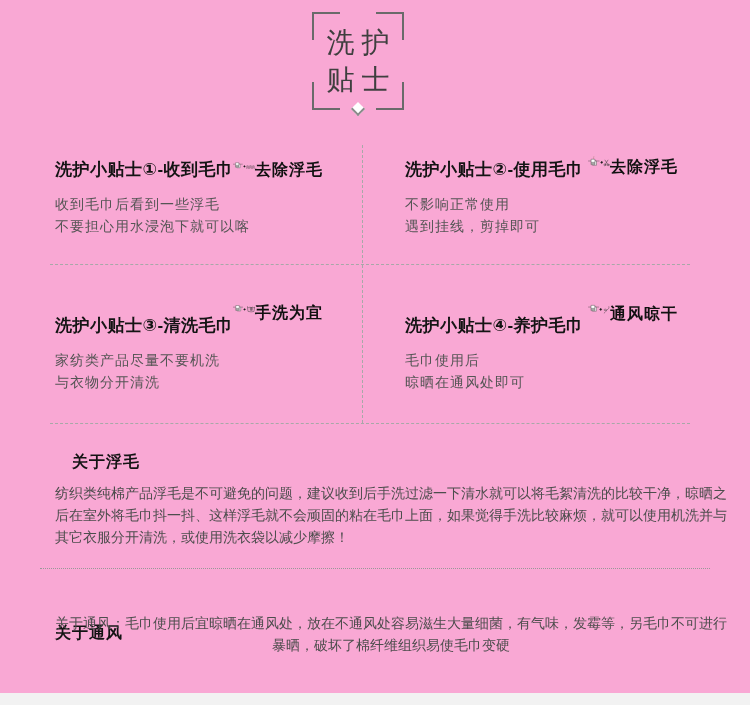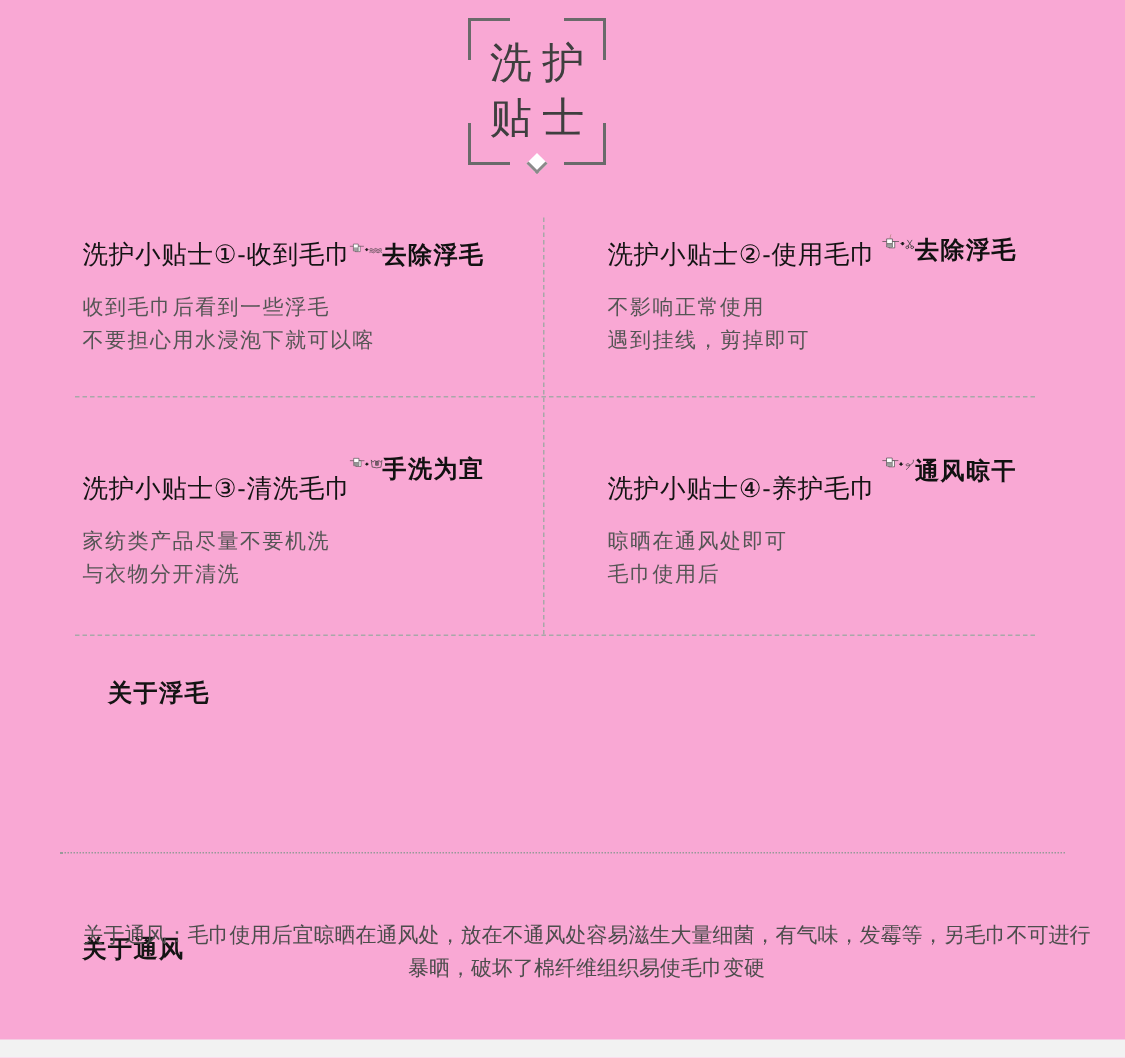--- a/index.html
+++ b/index.html
@@ -24,21 +24,21 @@
 
   
   .hdash{position:absolute;height:0;border-top:1px dashed #a8a8a8;}
   .vdash{position:absolute;width:0;border-left:1px dashed #a8a8a8;}
   .hdash.mid{left:50px;top:264px;width:640px;}
   .hdash.bot{left:50px;top:423px;width:640px;}
   .vdash.center{left:362px;top:145px;height:278px;}
 
   
   .tip-text{position:absolute;}
-  .tip-text h3{margin:0 0 13px 0;font-size:17px;line-height:20px;font-weight:normal;
+  .tip-text h3{margin:0 0 13px 0;font-size:17px;line-height:20px;font-weight:bold;
       color:#141414;letter-spacing:.5px;}
   .tip-text p{margin:0;font-size:14px;line-height:22px;color:#555;letter-spacing:1px;}
   .t1{left:55px;top:160px;} .t2{left:405px;top:160px;}
   .t3{left:55px;top:316px;} .t4{left:405px;top:316px;}
 
   .icon-col{position:absolute;width:90px;display:flex;flex-direction:row;align-items:center;}
   .i1{left:233px;top:148px;} .i2{left:588px;top:142px;}
   .i3{left:233px;top:291px;} .i4{left:588px;top:291px;}
   .icon-col svg{display:block;}
   .svg-towel{width:50px;height:30px;}
@@ -151,42 +151,43 @@
     </svg>
     <svg class="svg-sym" width="40" height="27" viewBox="0 0 40 27">
       <path class="ink" d="M3 1 L8 7 L12 2 Q20 7 28 2 L32 7 L37 1 L33 23 Q20 27 7 23 Z" stroke-width="2"></path>
       <path class="ink" d="M16 6 v10 M19 5 v12 M22 5 v12 M25 6 v10" stroke-width="2.4"></path>
     </svg>
     <div class="icon-label">手洗为宜</div>
   </div>
 
   <div class="tip-text t4">
     <h3>洗护小贴士④-养护毛巾</h3>
+    <p>毛巾使用后</p>
     <p>晾晒在通风处即可</p>
-    <p>毛巾使用后</p>
   </div>
   <div class="icon-col i4">
     <svg class="svg-towel" viewBox="0 0 60 36">
       <line class="ink" x1="3" y1="13" x2="57" y2="13"></line>
       <rect class="ink-fill" x="24" y="13" width="20" height="22"></rect>
       <rect class="ink-fill" x="16" y="4" width="20" height="28"></rect>
       <line class="ink" x1="19" y1="20" x2="33" y2="20"></line>
       <line class="ink" x1="19" y1="24" x2="33" y2="24"></line>
       <line class="ink" x1="19" y1="28" x2="33" y2="28"></line>
     </svg>
     <svg class="svg-arrow" viewBox="0 0 16 11">
       <path d="M5 0 h6 v4 h5 l-8 7 -8 -7 h5 z" fill="#1a1a1a"></path>
     </svg>
     <svg class="svg-sym" width="32" height="30" viewBox="0 0 34 34">
       <path class="ink" d="M28 2 C30 8 24 14 18 17 C10 21 4 20 5 16 C6 12 14 12 16 16 C18 20 12 26 6 31" stroke-width="2.2" stroke-linecap="round"></path>
     </svg>
     <div class="icon-label">通风晾干</div>
   </div>
 
   <h3 class="sec-h h-fluff">关于浮毛</h3>
+  <p class="sec-p p-fluff">纺织类纯棉产品浮毛是不可避免的问题，建议收到后手洗过滤一下清水就可以将毛絮清洗的比较干净，晾晒之后在室外将毛巾抖一抖、这样浮毛就不会顽固的粘在毛巾上面，如果觉得手洗比较麻烦，就可以使用机洗并与其它衣服分开清洗，或使用洗衣袋以减少摩擦！</p>
 
   <div class="dotline"></div>
 
   <h3 class="sec-h h-vent">关于通风</h3>
   <p class="sec-p p-vent">关于通风：毛巾使用后宜晾晒在通风处，放在不通风处容易滋生大量细菌，有气味，发霉等，另毛巾不可进行暴晒，破坏了棉纤维组织易使毛巾变硬</p>
 
   <div class="footer-strip"></div>
 </div>
 
 </body></html>

